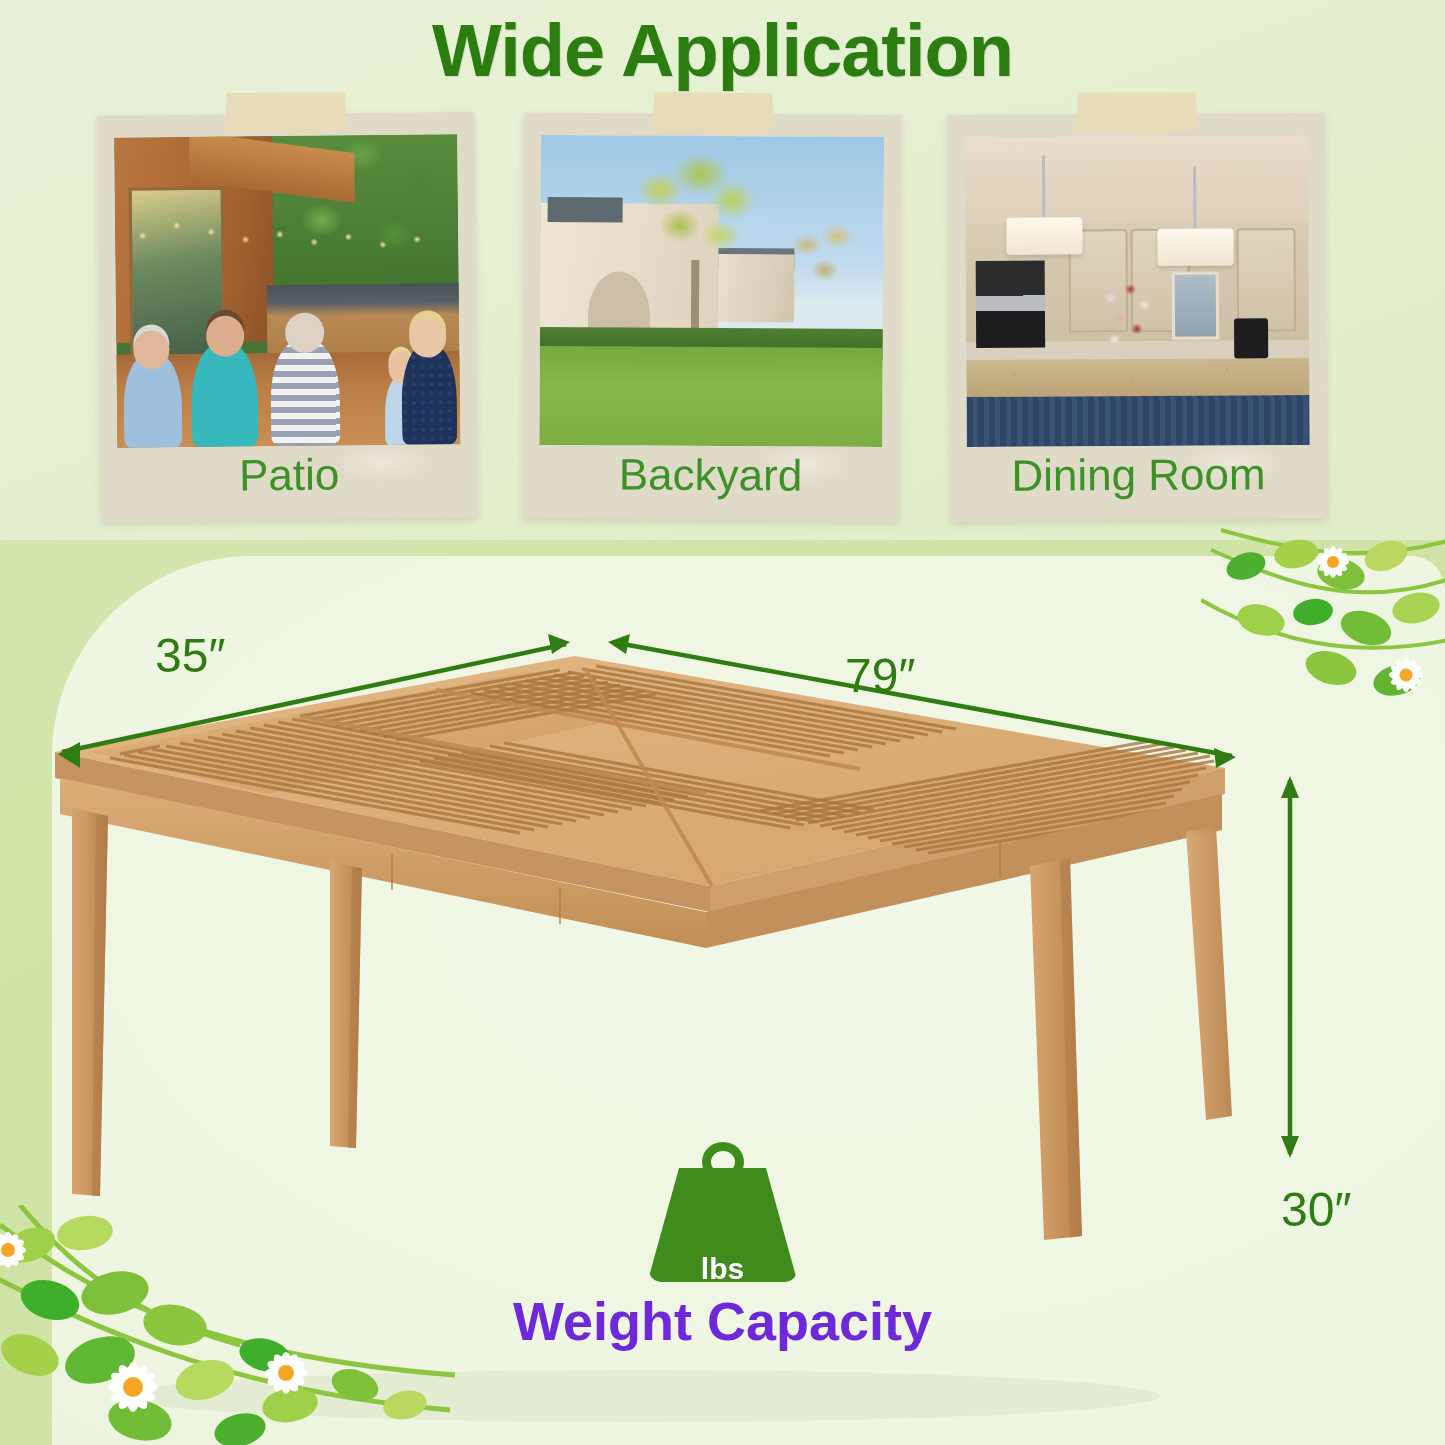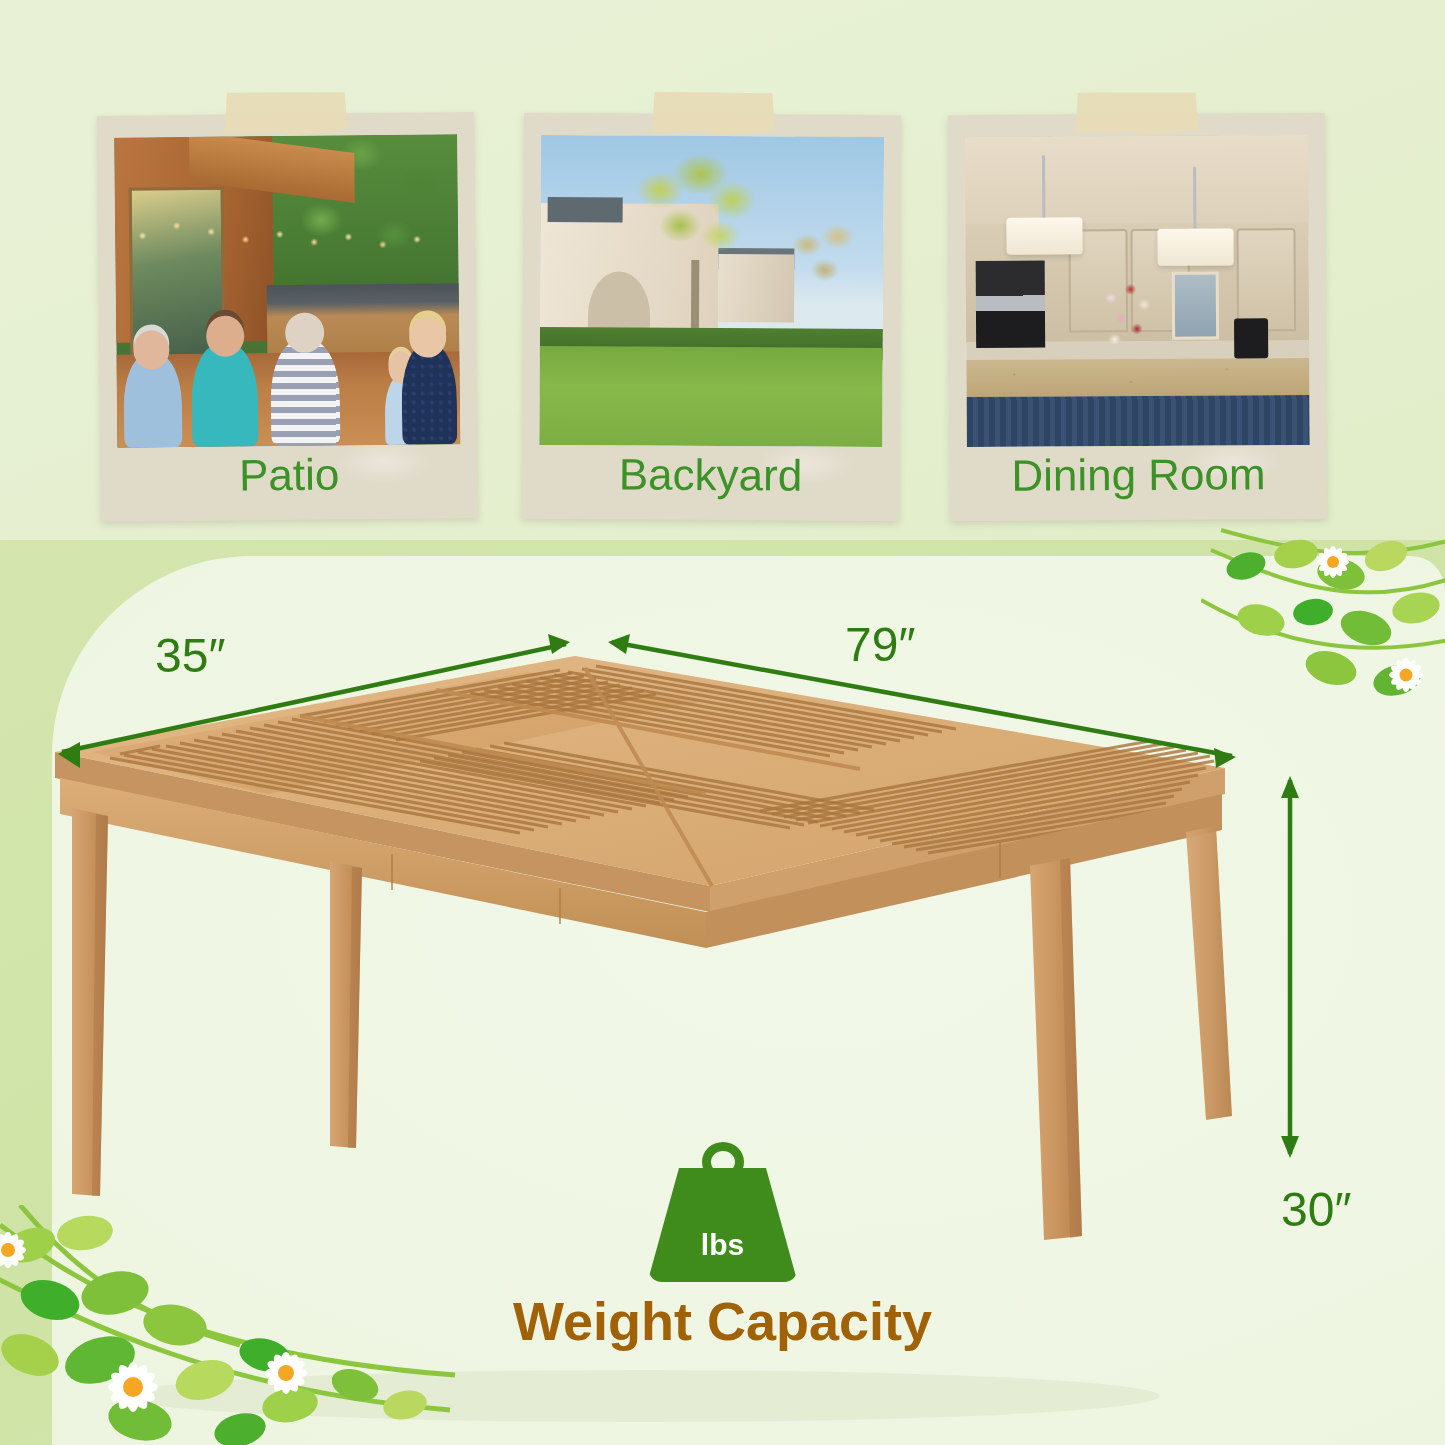--- a/index.html
+++ b/index.html
@@ -178,54 +178,55 @@
     background:
       radial-gradient(9px 8px at 24% 22%,#f0d9e2,transparent 70%),
       radial-gradient(8px 8px at 56% 12%,#b8322f,transparent 70%),
       radial-gradient(9px 8px at 78% 30%,#f3e6d8,transparent 70%),
       radial-gradient(9px 8px at 40% 46%,#e8aabd,transparent 70%),
       radial-gradient(8px 8px at 66% 58%,#a82c2c,transparent 70%),
       radial-gradient(9px 8px at 30% 70%,#f5efe2,transparent 70%);}
   .p3 .coffee{position:absolute;right:12%;bottom:28%;width:10%;height:13%;background:#1d1d1f;border-radius:3px;}
   .dimlabel{position:absolute;font-weight:normal;color:#2f7d12;}
   .d35{left:155px;top:628px;font-size:48px;}
-  .d79{left:845px;top:617px;font-size:48px;}
+  .d79{left:845px;top:648px;font-size:48px;}
   .d30{left:1281px;top:1182px;font-size:48px;}
 
   
   .tablewrap{position:absolute;left:0;top:556px;width:1445px;height:889px;}
 
   
   .badge{position:absolute;left:0;top:1142px;width:1445px;text-align:center;}
   .wt{position:relative;display:inline-block;width:150px;height:140px;}
   .wt .ring{position:absolute;left:50%;margin-left:-21px;top:0;width:42px;height:40px;
     border:9px solid #3f8c1d;border-radius:50%;box-sizing:border-box;}
   .wt .body{position:absolute;left:0;top:26px;width:150px;height:114px;background:#3f8c1d;
     clip-path:polygon(21% 0%,79% 0%,100% 100%,0% 100%);
     border-radius:14px;}
   .wt .num{position:absolute;left:0;top:34px;width:150px;text-align:center;
     font-size:62px;font-weight:bold;color:#ffffff;line-height:1;}
-  .wt .lbs{position:absolute;left:0;top:88px;width:150px;text-align:center;
+  .wt .lbs{position:absolute;left:0;top:112px;width:150px;text-align:center;
     font-size:30px;font-weight:bold;color:#ffffff;line-height:1;}
-  .wcap{margin-top:4px;font-size:54px;font-weight:bold;color:#a16207;}
+  .wcap{margin-top:4px;font-size:54px;font-weight:bold;color:#6d28d9;}
 
   
   .deco{position:absolute;pointer-events:none;}
   .deco-tr{right:-6px;top:520px;width:250px;height:210px;}
   .deco-bl{left:-10px;top:1205px;width:470px;height:250px;}
 </style>
 </head>
 <body>
 
 <div class="stage">
 
   <div class="bg-top"></div>
   <div class="bg-bottom"></div>
   <div class="panel"></div>
 
+  <div class="title">Wide Application</div>
 
   <div class="card c1">
     <div class="grain"></div>
     <div class="tape"></div>
     <div class="photo">
       <div class="p1">
         <div class="foliage"></div>
         <div class="cabin"></div>
         <div class="roof"></div>
         <div class="glassdoor"></div>

